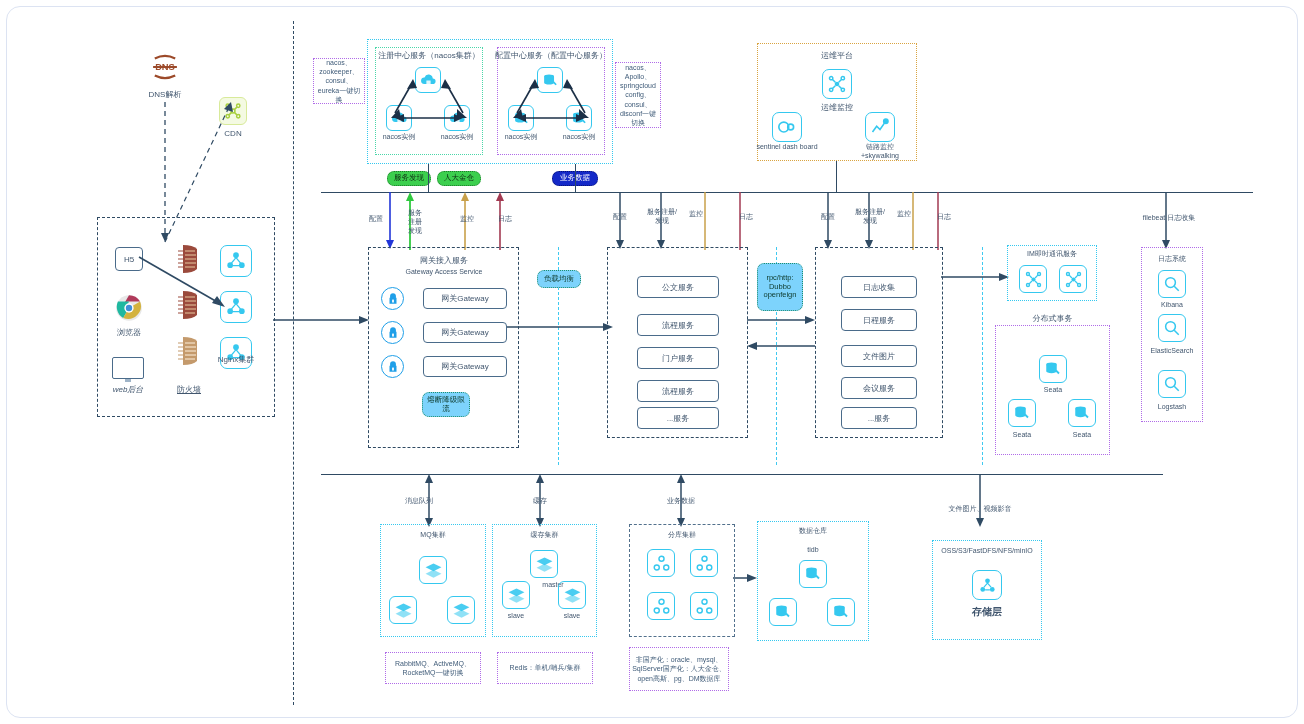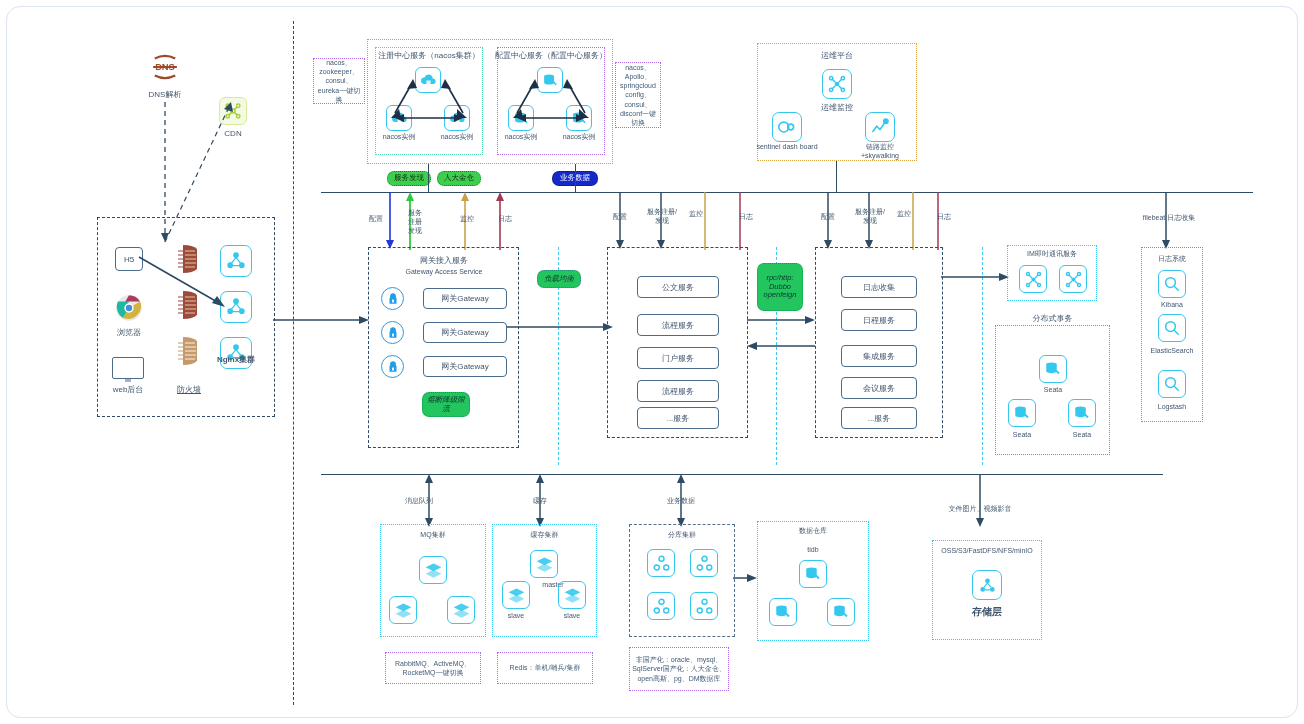--- a/index.html
+++ b/index.html
@@ -16,21 +16,21 @@
   .box-dot-or{border:1.3px dotted #d9a441;}
   .box-dash-gray{border:1.3px dashed #52708c;}
   .vline{border-left:1.3px dashed #2f4a63;}
   .vline-cy{border-left:1.6px dashed #3fc9f0;}
   .hline{background:#2f4a63;height:1.4px;}
   .hline2{background:#2f4a63;height:1.4px;}
   .sbox{border:1.3px solid #4a6b8a;border-radius:4px;background:#fff;color:#41566e;font-size:8px;display:flex;align-items:center;justify-content:center;}
   .badge{font-size:7.5px;display:flex;align-items:center;justify-content:center;text-align:center;line-height:1.15;padding:1px 2px;border-radius:7px;}
   .badge-green{background:#3ccf4e;border:1.2px dotted #1f7a2c;color:#0d2b12;}
   .badge-blue{background:#1429c8;border:1.2px dotted #0a1470;color:#ffffff;}
-  .badge-mint{background:#22c55e;border:1.2px dotted #1f8e6e;color:#0d3a2c;font-style:italic;}
+  .badge-mint{background:#7dd3fc;border:1.2px dotted #1f8e6e;color:#0d3a2c;}
   .note{font-size:7px;color:#3f5b78;line-height:1.3;text-align:center;padding:2px;display:flex;align-items:center;justify-content:center;}
   .icon{display:flex;align-items:center;justify-content:center;}
 </style>
 </head>
 <body>
 
 <div id="canvas">
 
   <div class="abs vline" style="left:286px;top:14px;height:684px;"></div>
 
@@ -78,21 +78,21 @@
       <path d="M5 13 A22 22 0 0 0 14 41 L24 24 A11 11 0 0 1 24 13 Z" fill="#1fb8a0"></path>
       <path d="M43 13 A22 22 0 0 1 14 41 L24 24 Z" fill="#d3b23e"></path>
       <circle cx="24" cy="24" r="8" fill="#fff"></circle>
         <circle cx="24" cy="24" r="5.5" fill="#3f8fd8"></circle>
     </svg>
   </div>
   <div class="abs lbl" style="left:98px;top:321px;width:48px;">浏览器</div>
 
   <div class="abs" style="left:105px;top:350px;width:32px;height:22px;border:1.3px solid #4a6b8a;border-radius:2px;background:#fff;"></div>
   <div class="abs" style="left:118px;top:372px;width:6px;height:3px;background:#9fb4c8;"></div>
-  <div class="abs lbl" style="left:96px;top:378px;width:50px;">web后台</div>
+  <div class="abs lbl" style="left:96px;top:378px;width:50px;font-style:italic;">web后台</div>
 
   <div class="abs icon" style="left:170px;top:236px;width:24px;height:32px;">
     <svg width="24" height="32" viewBox="0 0 24 32">
       <path d="M6 2 Q16 2 20 6 L20 26 Q16 30 6 30 Z" fill="#9b4a3c"></path>
       <g stroke="#e8c9a0" stroke-width="1" fill="none">
           <path d="M8 8 H18 M8 12 H19 M8 16 H19 M8 20 H19 M8 24 H18"></path>
         </g>
       <g stroke="#9b4a3c" stroke-width="1.2">
           <path d="M1 8 H6 M1 12 H6 M1 16 H6 M1 20 H6 M1 24 H6"></path>
         </g>
@@ -139,21 +139,21 @@
       </svg>
   </div>
   <div class="abs icon" style="left:213px;top:330px;width:32px;height:32px;border:1.3px solid #35c8ef;border-radius:7px;">
     <svg width="20" height="20" viewBox="0 0 24 24" fill="#35c8ef">
         <circle cx="12" cy="5" r="3.4"></circle>
         <circle cx="5" cy="17" r="3.4"></circle>
         <circle cx="19" cy="17" r="3.4"></circle>
         <path d="M12 8 L6.5 14.5 M12 8 L17.5 14.5 M8 17.5 H16" stroke="#35c8ef" stroke-width="1.6" fill="none"></path>
       </svg>
   </div>
-  <div class="abs lbl" style="left:205px;top:348px;width:48px;font-weight:bold;">Nginx集群</div>
+  <div class="abs lbl" style="left:205px;top:348px;width:48px;">Nginx集群</div>
 
   <svg class="abs" style="left:130px;top:248px;width:95px;height:60px;" viewBox="0 0 95 60">
     <line x1="2" y1="2" x2="82" y2="48" stroke="#2f4a63" stroke-width="1.6"></line>
     <polygon points="88,52 75,48 80,41" fill="#2f4a63"></polygon>
   </svg>
 
   <svg class="abs" style="left:266px;top:305px;width:98px;height:16px;" viewBox="0 0 98 16">
     <line x1="0" y1="8" x2="88" y2="8" stroke="#2f4a63" stroke-width="1.5"></line>
     <polygon points="96,8 86,4 86,12" fill="#2f4a63"></polygon>
   </svg>
@@ -392,21 +392,21 @@
   <div class="abs lbl lbl-s" style="left:920px;top:206px;width:34px;">日志</div>
 
   <div class="abs box-dash" style="left:808px;top:240px;width:128px;height:191px;"></div>
   <div class="abs sbox" style="left:834px;top:269px;width:76px;height:22px;">
       <span>日志收集</span>
     </div>
   <div class="abs sbox" style="left:834px;top:302px;width:76px;height:22px;">
       <span>日程服务</span>
     </div>
   <div class="abs sbox" style="left:834px;top:338px;width:76px;height:22px;">
-      <span>集成服务</span>
+      <span>文件图片</span>
     </div>
   <div class="abs sbox" style="left:834px;top:370px;width:76px;height:22px;">
       <span>会议服务</span>
     </div>
   <div class="abs sbox" style="left:834px;top:400px;width:76px;height:22px;">
       <span>...服务</span>
     </div>
 
   <svg class="abs" style="left:934px;top:263px;width:72px;height:14px;" viewBox="0 0 72 14">
     <line x1="0" y1="7" x2="60" y2="7" stroke="#2f4a63" stroke-width="1.5"></line>

